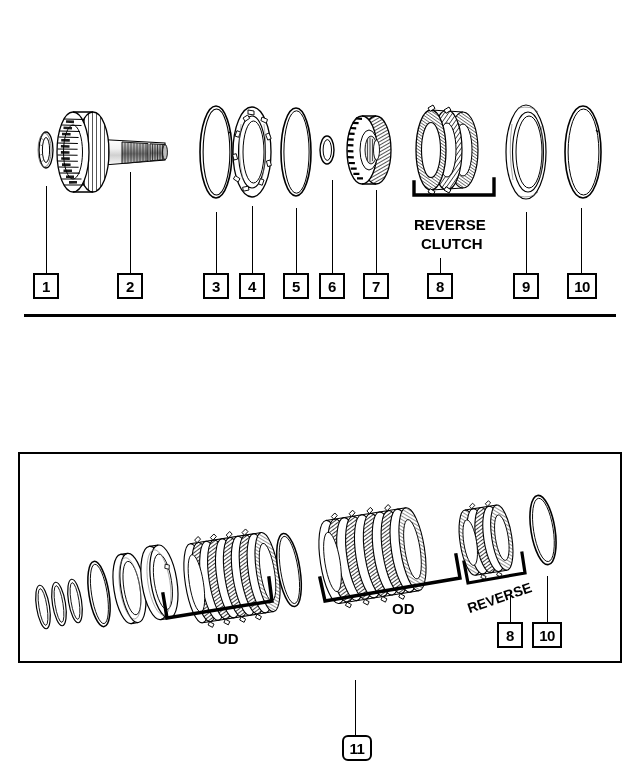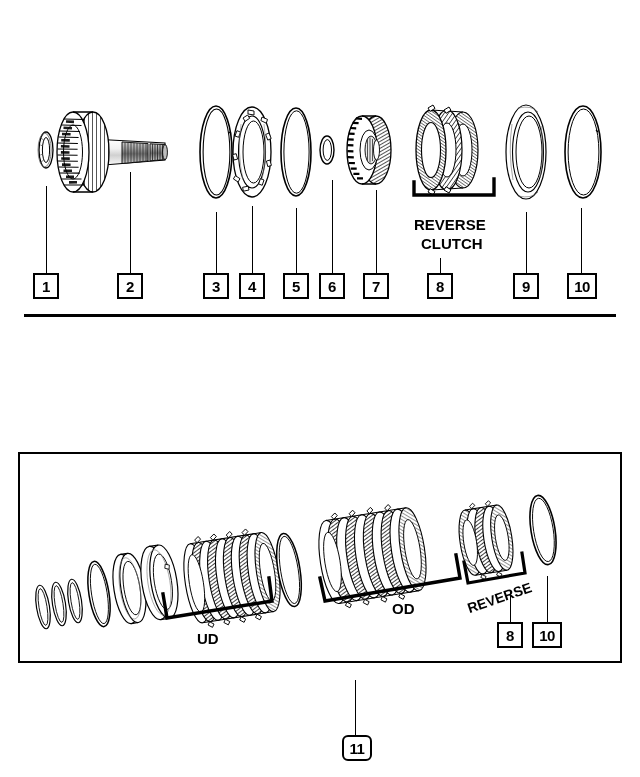--- a/index.html
+++ b/index.html
@@ -451,21 +451,21 @@
         <path d="M464,562 L468,583 L525,573 L522,553" stroke="#000" stroke-width="3.2" fill="none" stroke-linecap="square"></path>
       </g>
 
       <g stroke-width="1.6">
         <ellipse cx="543" cy="530" rx="12" ry="35" fill="#fff" transform="rotate(-9 543 530)"></ellipse>
         <ellipse cx="543.4" cy="530" rx="9.8" ry="32" fill="#fff" stroke-width="0.9" transform="rotate(-9 543 530)"></ellipse>
       </g>
     </g>
   </svg>
 
-  <div class="grouplabel" style="left:197px; top:630px;">UD</div>
+  <div class="grouplabel" style="left:217px; top:630px;">UD</div>
   <div class="grouplabel" style="left:392px; top:600px;">OD</div>
   <div class="grouplabel rot small" style="left:471px; top:600px;">REVERSE</div>
 
   <div class="leader" style="left:510px; top:592px; height:30px;"></div>
   <div class="leader" style="left:547px; top:576px; height:46px;"></div>
   <div class="leader" style="left:355px; top:680px; height:55px;"></div>
 
   <div class="callout" style="left:497px; top:622px;">8</div>
   <div class="callout wide" style="left:532px; top:622px;">10</div>
   <div class="callout wide" style="left:342px; top:735px;border-radius:6px;">11</div>

